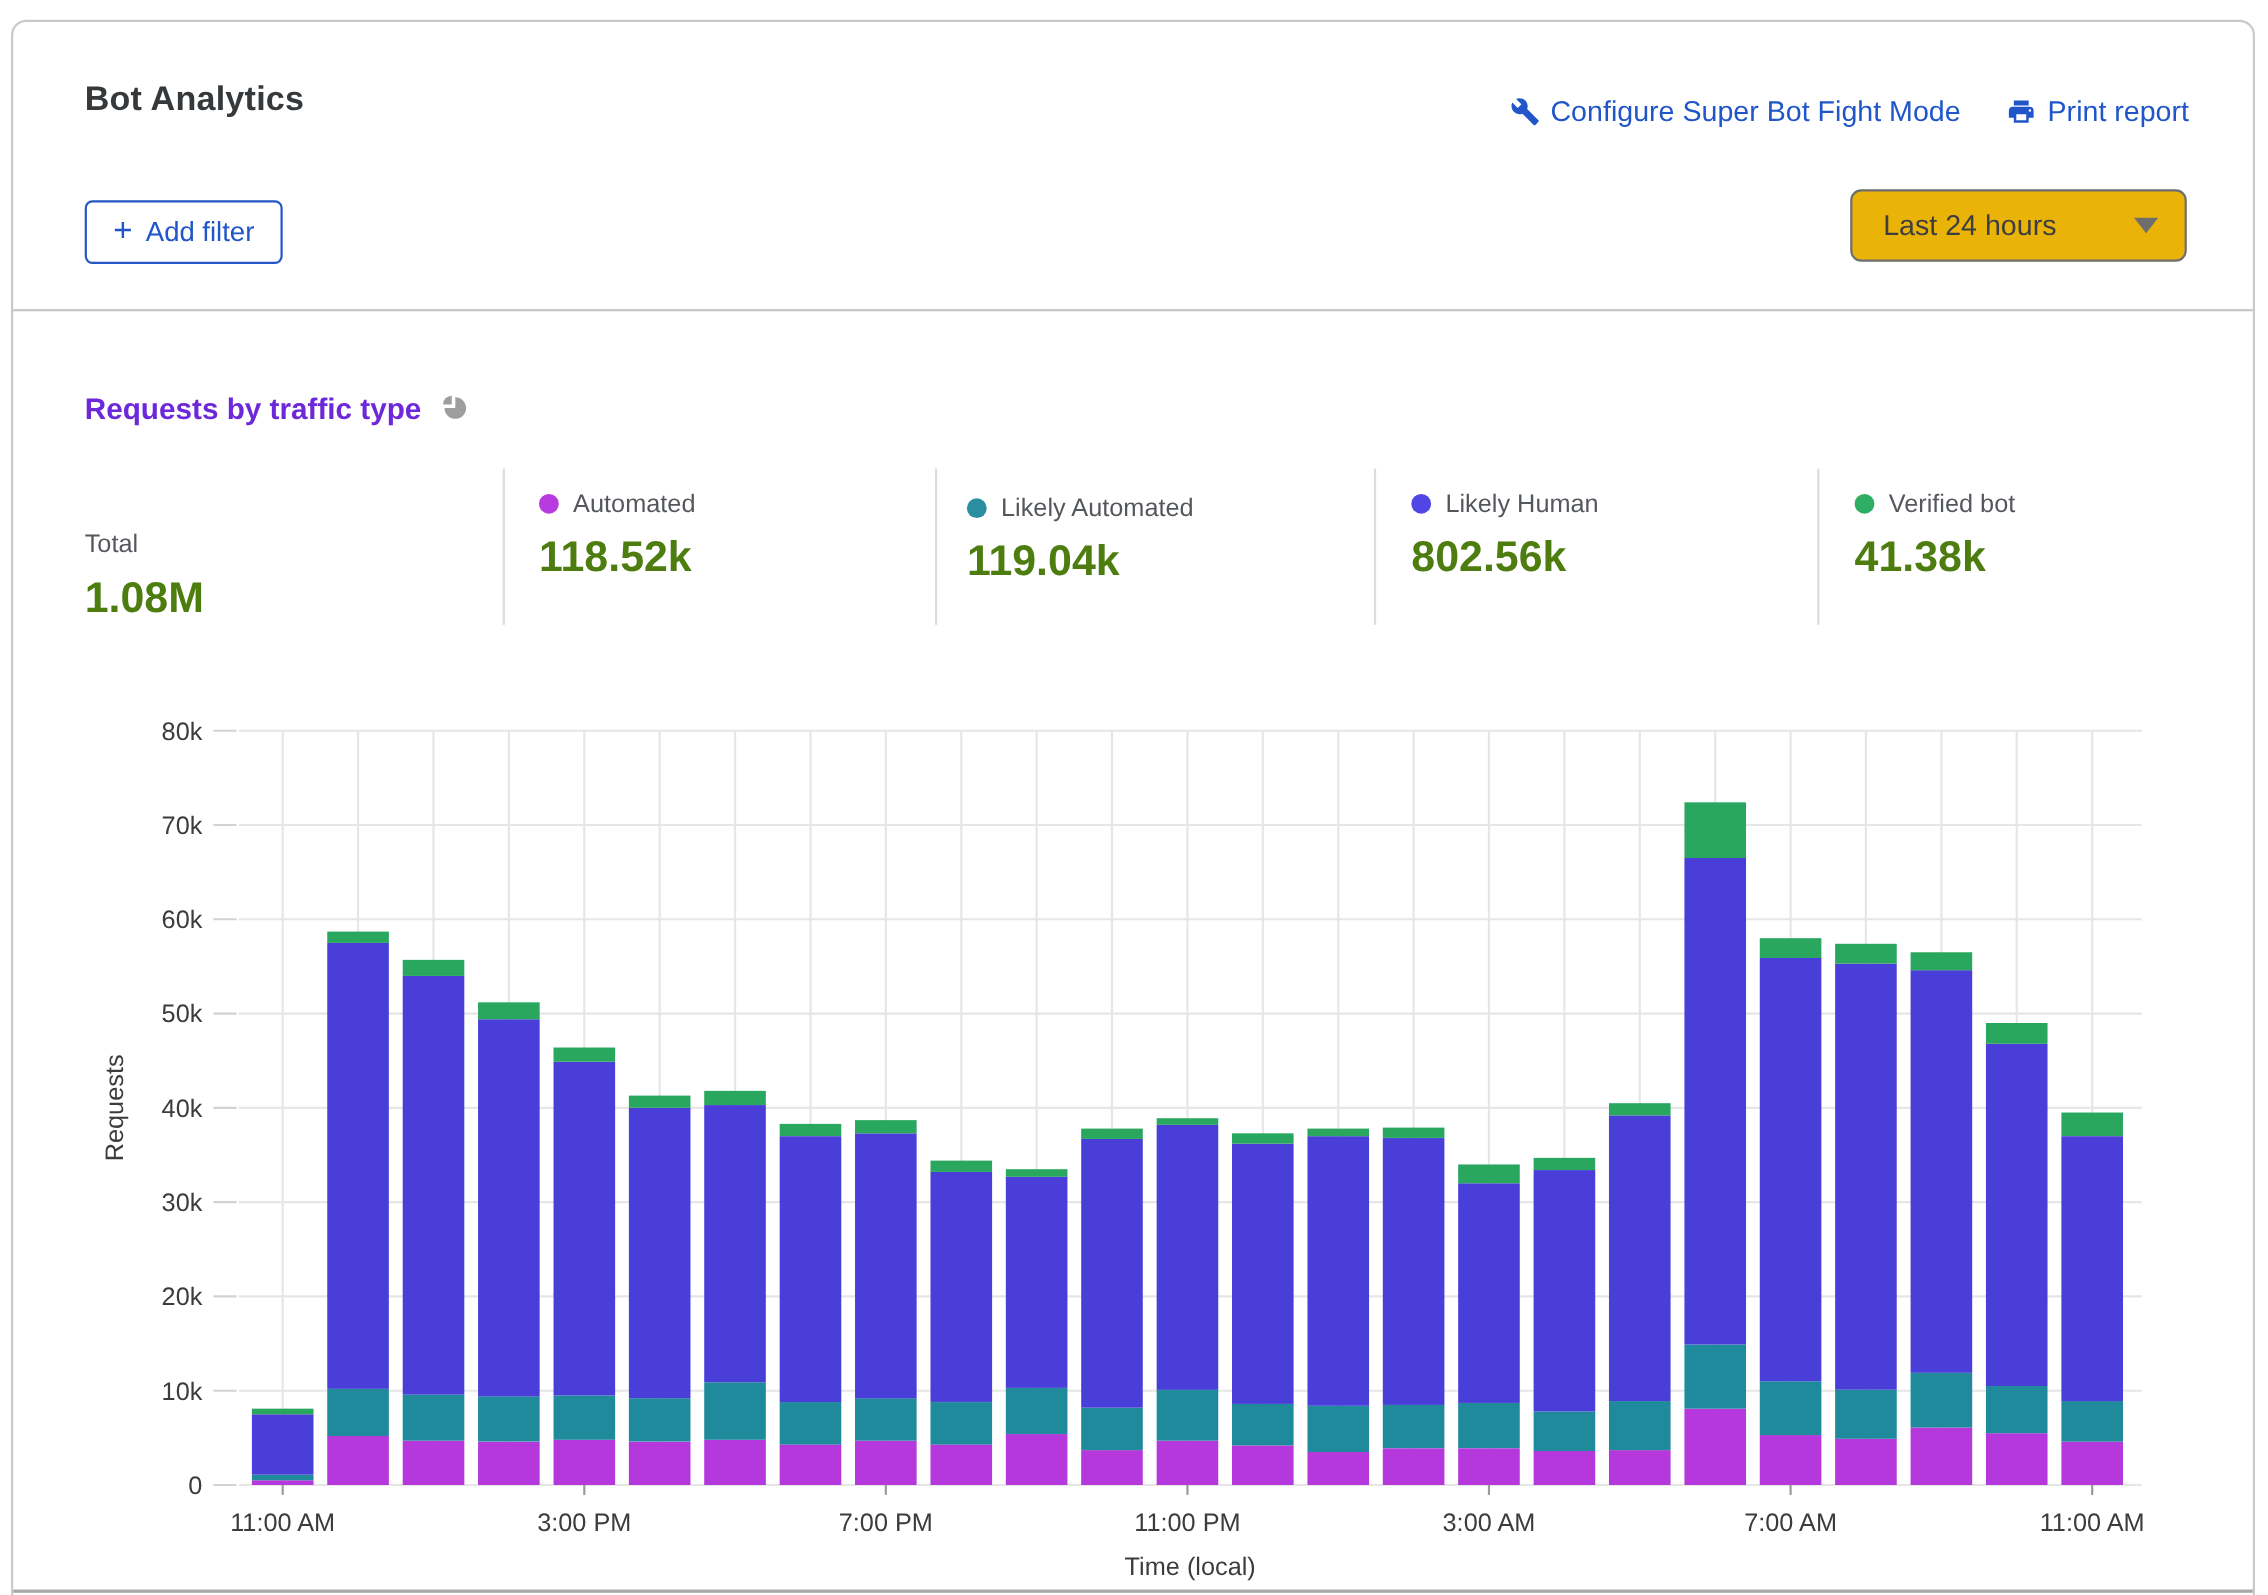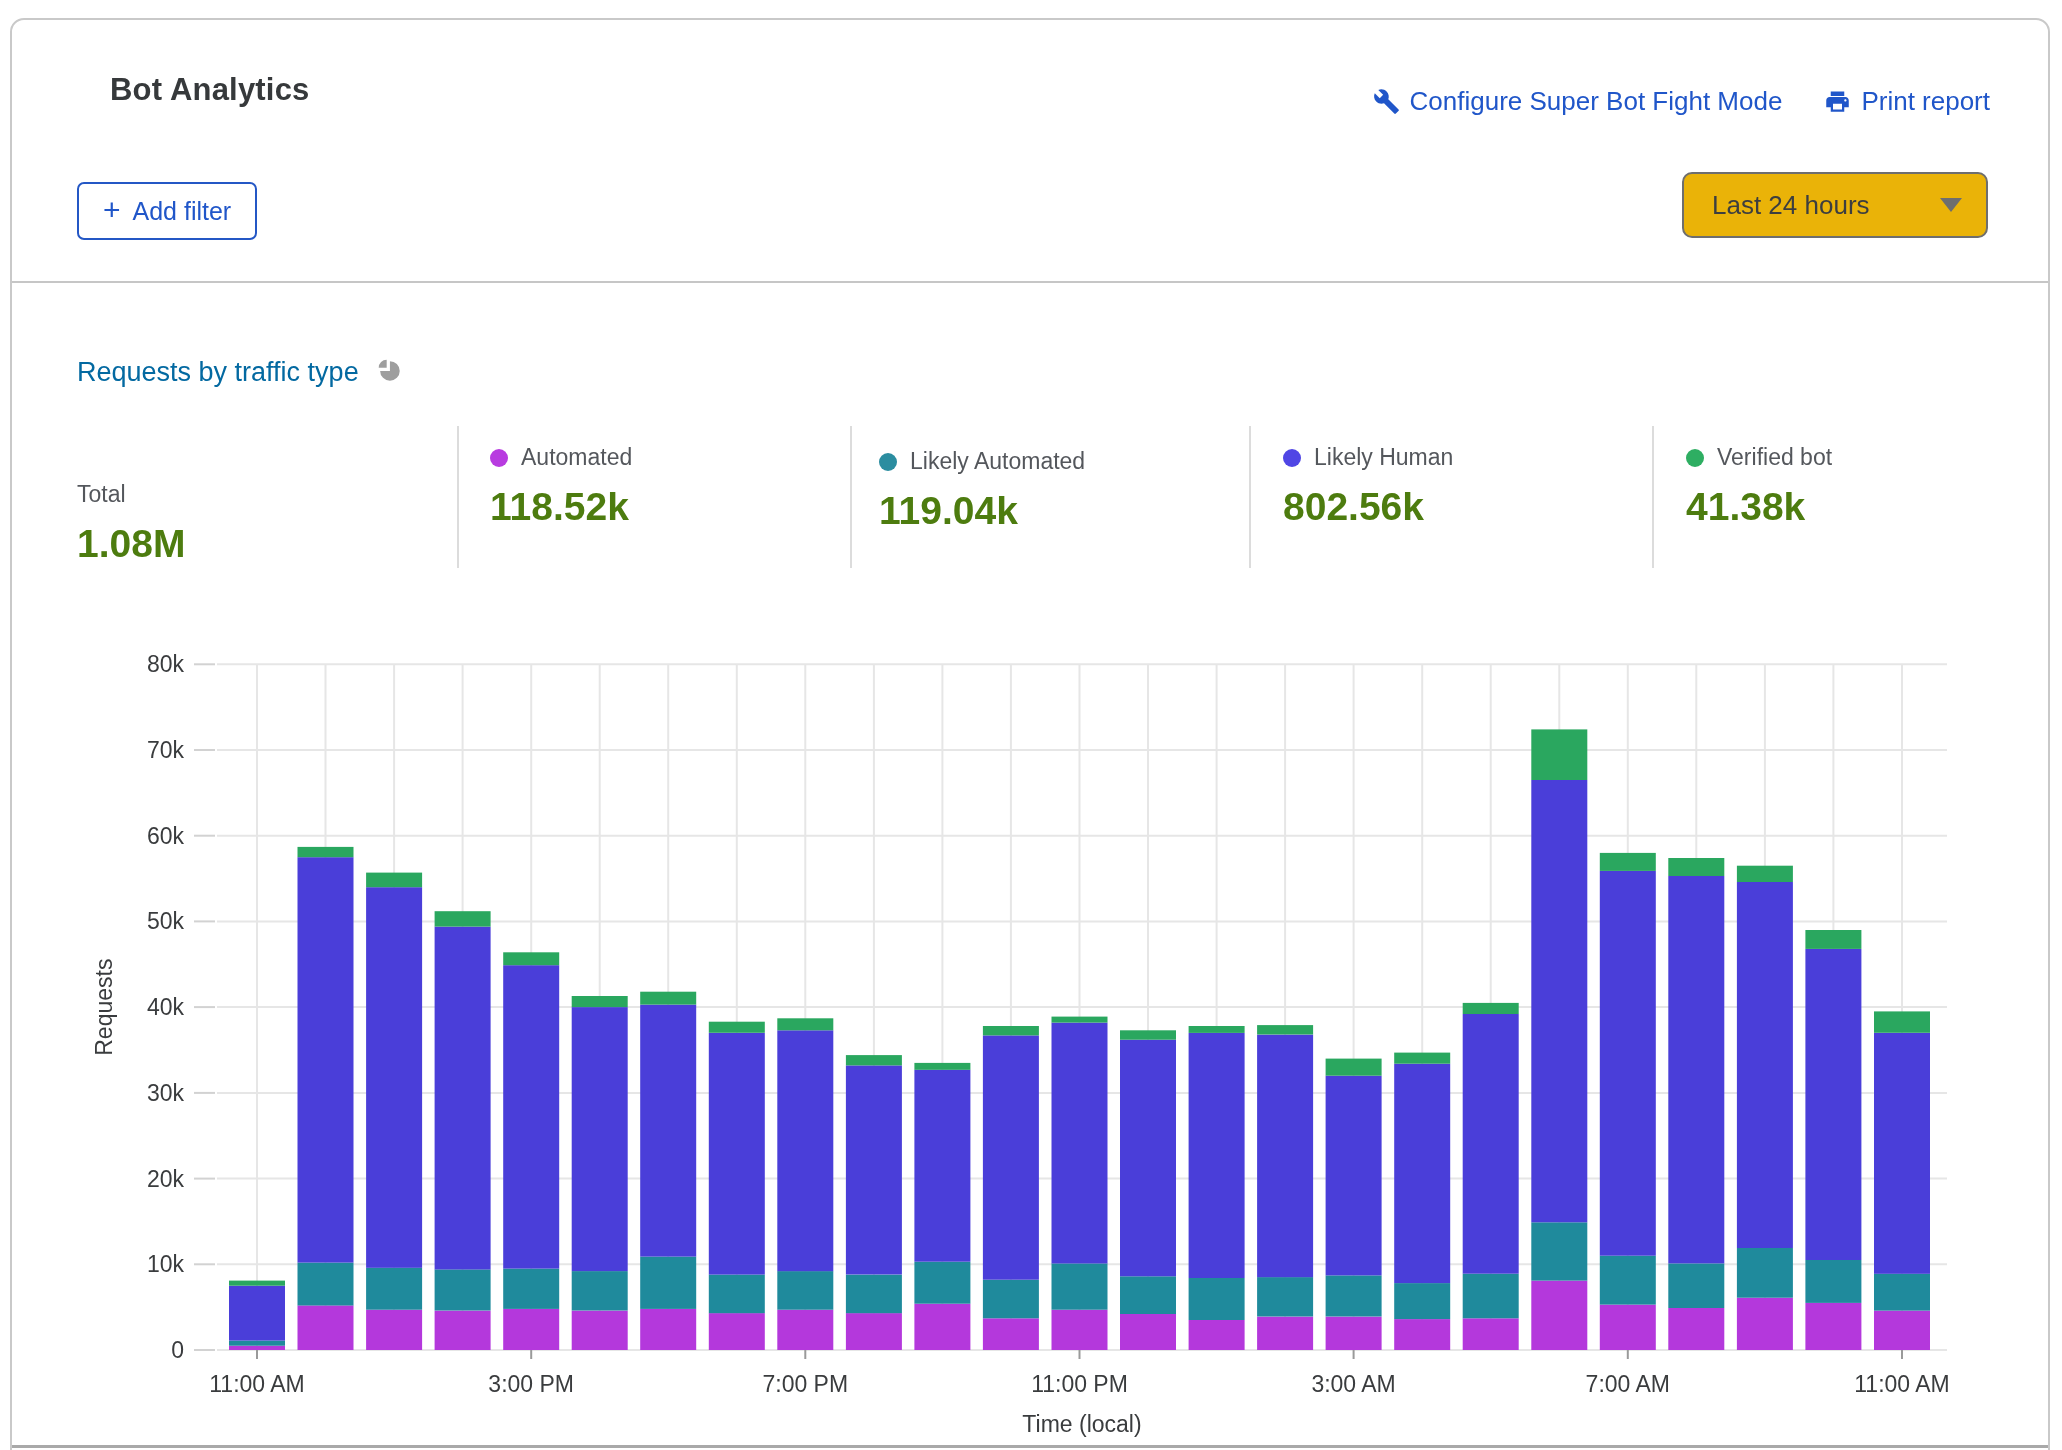--- a/index.html
+++ b/index.html
@@ -9,21 +9,21 @@
     -webkit-font-smoothing:antialiased;
   }
   .card{
     position:absolute;left:10px;top:18px;width:2040px;height:1500px;
     background:#fff;border:2px solid #c9c9c9;border-radius:14px;
     box-sizing:border-box;
   }
   .card-header{position:relative;height:260px;}
   .page-title{
     position:absolute;left:65px;top:52px;font-size:31px;font-weight:700;
-    color:#36393b;letter-spacing:.2px;margin-left:33px;
+    color:#36393b;letter-spacing:.2px;
   }
   .header-links{
     position:absolute;right:58px;top:66px;display:flex;gap:42px;align-items:center;
   }
   .hlink{display:flex;align-items:center;gap:10px;color:#2056c9;font-size:26px;
     text-decoration:none;cursor:pointer;justify-content:flex-end;}
   .hlink svg{display:block;}
   .add-filter-btn{
     position:absolute;left:65px;top:162px;height:58px;padding:0 24px;
     display:inline-flex;align-items:center;gap:12px;
@@ -40,21 +40,21 @@
   .caret{
     width:0;height:0;border-left:11px solid transparent;border-right:11px solid transparent;
     border-top:14px solid #6e6e6e;
   }
   .header-divider{
     position:absolute;left:0;top:261px;width:100%;height:2px;background:#c6c6c6;
   }
   .section-title-row{
     position:absolute;left:65px;top:336px;display:flex;align-items:center;gap:16px;
   }
-  .section-title{font-size:27px;font-weight:400;color:#0369a1;}
+  .section-title{font-size:27px;font-weight:700;color:#6d28d9;}
   .stat{position:absolute;}
   .stat-label-row{display:flex;align-items:center;gap:13px;}
   .stat-dot{width:18px;height:18px;border-radius:50%;flex:0 0 auto;}
   .stat-label{font-size:23px;color:#54575c;}
   .stat-value{font-size:39px;font-weight:700;color:#4d7c0f;margin-top:14px;}
   .stat-divider{position:absolute;top:406px;width:2px;height:142px;background:#dcdcdc;}
   .bottom-divider{position:absolute;left:0;top:1425px;width:100%;height:3px;background:#a9a9a9;}
   .chart-wrap{position:absolute;left:0px;top:582px;width:2040px;height:860px;}
   svg text{font-family:"Liberation Sans","DejaVu Sans",sans-serif;}
 </style>

